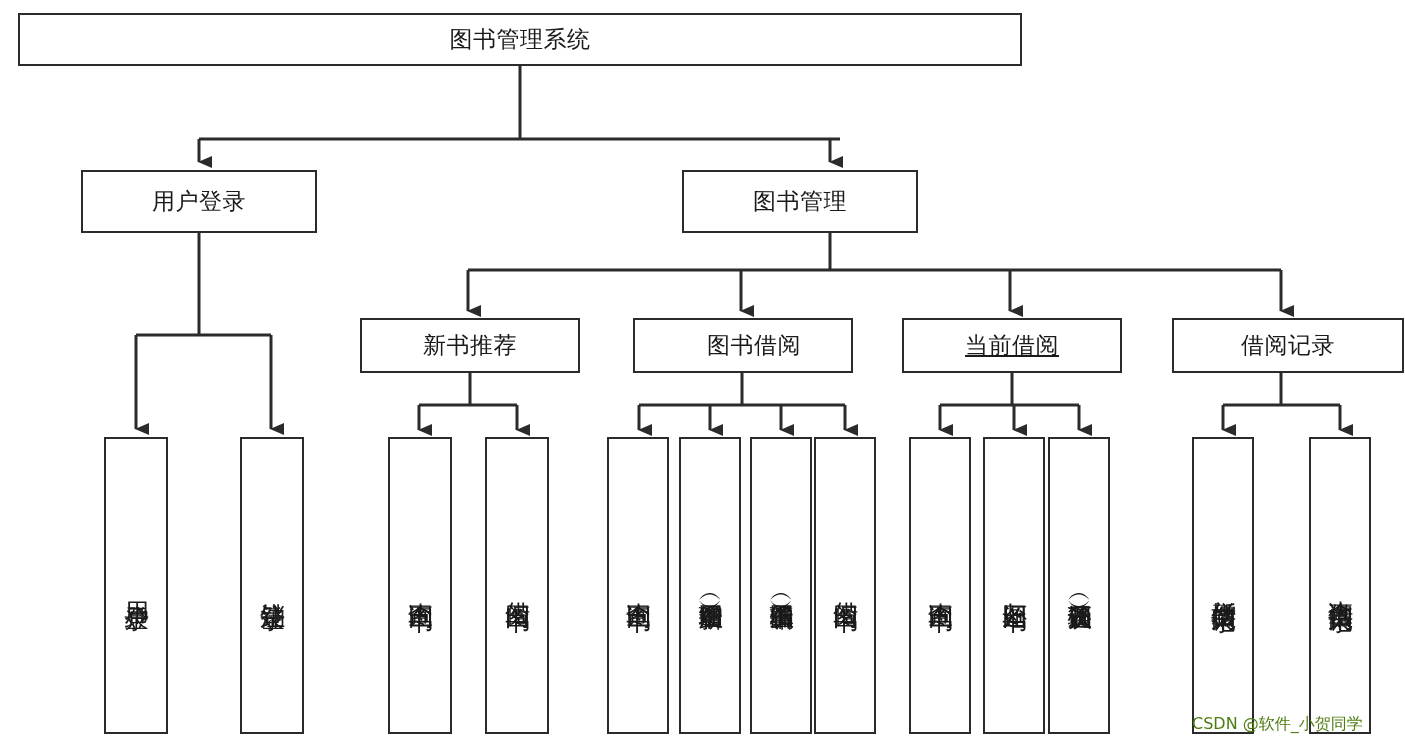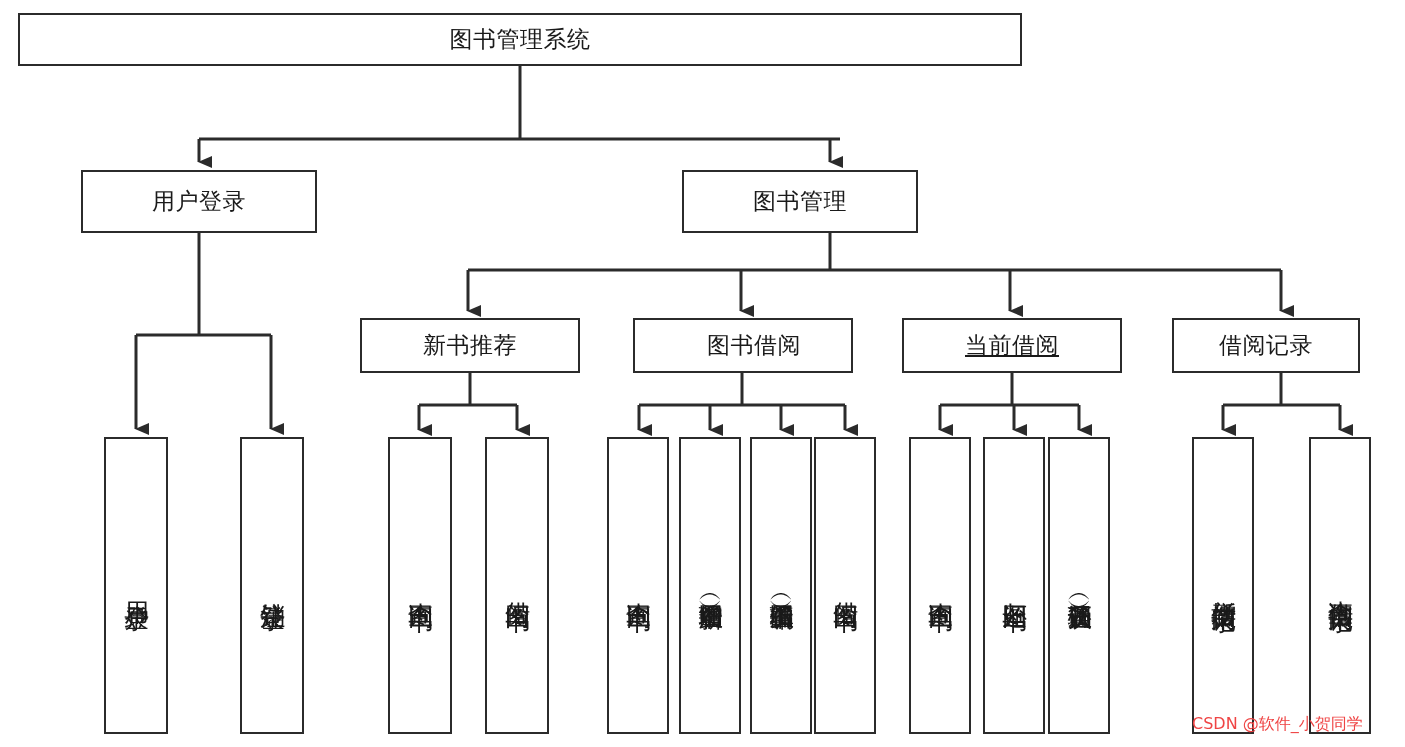--- a/index.html
+++ b/index.html
@@ -60,21 +60,21 @@
   }
   .node.vert .lbl.tight {
     font-size: 24px;
     letter-spacing: 0px;
   }
   .watermark {
     position: absolute;
     left: 1192px;
     top: 714px;
     font-size: 16px;
-    color: #ef4444;
+    color: #4d7c0f;
     white-space: nowrap;
     font-family: "DejaVu Sans", "Liberation Sans", sans-serif;
   }
 </style>
 </head>
 <body>
 
 <div id="canvas">
 
   <svg class="wires" viewBox="0 0 1405 747">
@@ -144,21 +144,21 @@
   </div>
 
   <div class="node horiz" style="left:633px; top:318px; width:220px; height:55px;padding-left:22px;">
     <span class="lbl">图书借阅</span>
   </div>
 
   <div class="node horiz" style="left:902px; top:318px; width:220px; height:55px;text-decoration:underline;">
     <span class="lbl">当前借阅</span>
   </div>
 
-  <div class="node horiz" style="left:1172px; top:318px; width:188px; height:55px;">
+  <div class="node horiz" style="left:1172px; top:318px; width:232px; height:55px;">
     <span class="lbl">借阅记录</span>
   </div>
 
   <div class="node vert" style="left:104px; top:437px; width:64px; height:297px;">
     <span class="lbl">用户登录</span>
   </div>
 
   <div class="node vert" style="left:240px; top:437px; width:64px; height:297px;">
     <span class="lbl">注销登录</span>
   </div>

